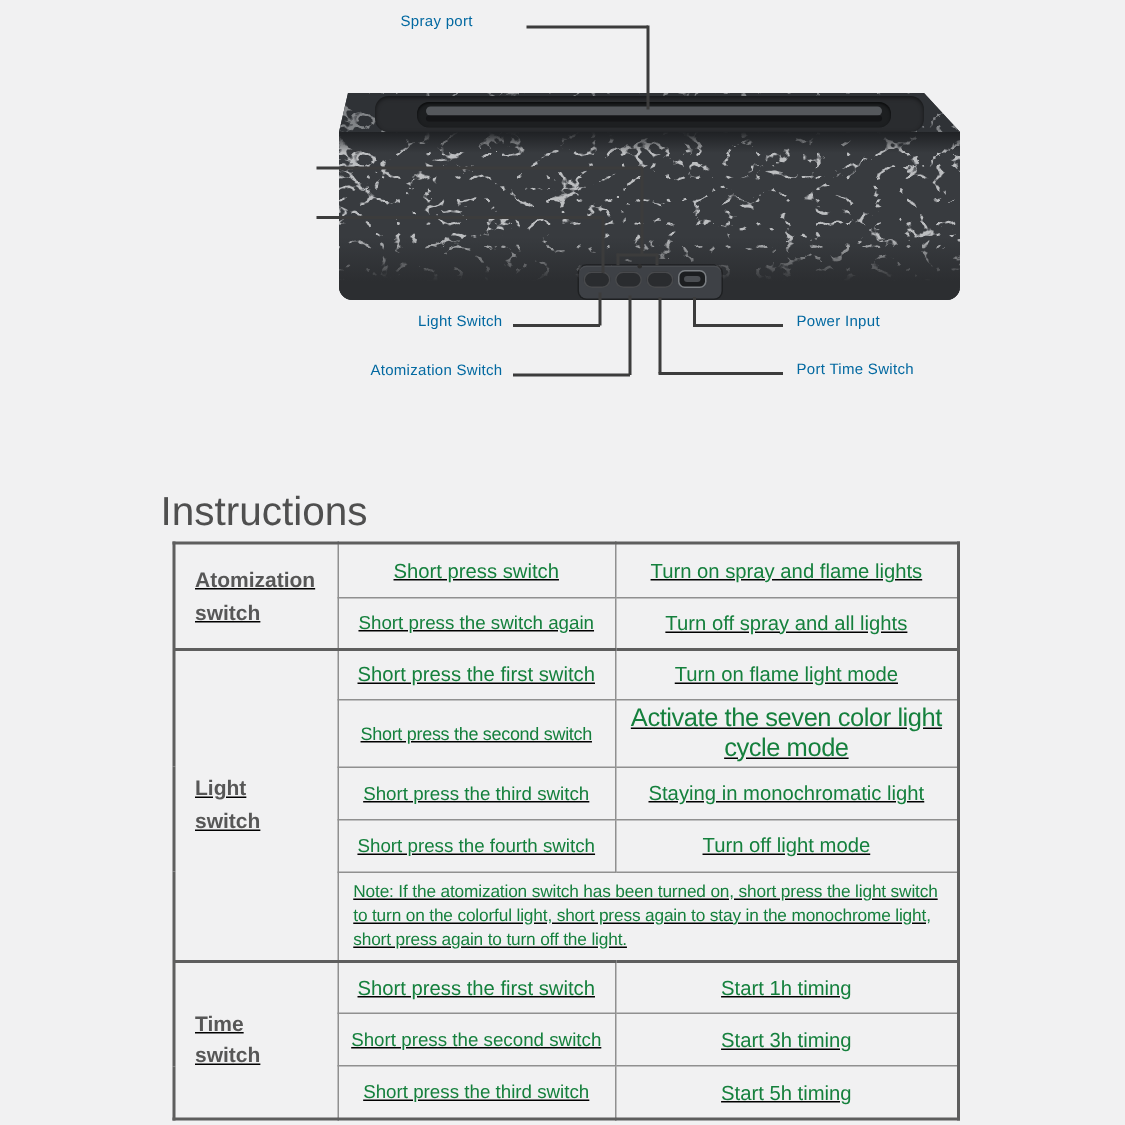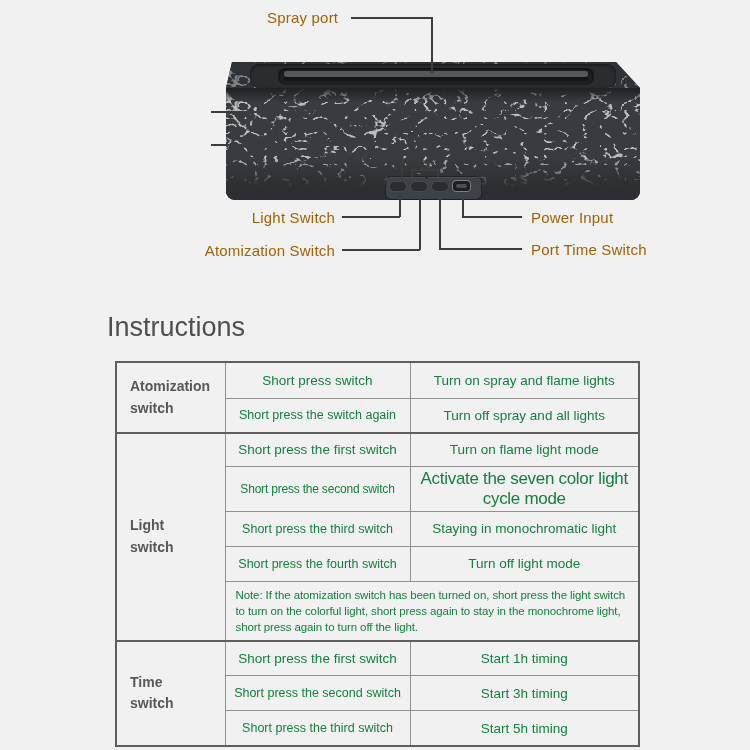--- a/index.html
+++ b/index.html
@@ -27,31 +27,31 @@
                 background:linear-gradient(rgba(44,46,49,0),#2c2e31 70%);}
   .panel{position:absolute;left:160px;top:89px;width:95px;height:22px;border-radius:5px;
          background:#3e4146;box-shadow:0 0 0 1px rgba(0,0,0,.3),inset 0 1px 0 rgba(255,255,255,.06);}
   .pbtn{position:absolute;top:93px;width:18px;height:11px;border-radius:6px;background:#2a2c2f;
         box-shadow:inset 0 0 0 1px rgba(255,255,255,.14);}
   .usb{position:absolute;left:227px;top:93px;width:17px;height:10px;border-radius:3.5px;
        background:#1c1e20;box-shadow:0 0 0 1px #7a7e82;}
   .usb:after{content:"";position:absolute;left:3px;top:3px;width:11px;height:4px;border-radius:2px;background:#4b4e52;}
 
   
-  .callout{position:absolute;font-size:15px;line-height:1.15;font-weight:500;color:#a16207;letter-spacing:.2px;}
+  .callout{position:absolute;font-size:10px;line-height:1.15;font-weight:500;color:#0369a1;letter-spacing:.2px;}
   .ra{text-align:right;}
   .ln{position:absolute;background:#3c3c3c;}
   .lh{height:1.6px;}
   .lv{width:1.6px;}
   .dot{position:absolute;width:3px;height:3px;border-radius:50%;background:#2e2e2e;}
 
   
-  .title{position:absolute;left:107px;top:312px;font-size:27px;font-weight:400;color:#4f4f4f;}
+  .title{position:absolute;left:107px;top:326px;font-size:27px;font-weight:400;color:#4f4f4f;}
   .itable{position:absolute;left:115px;top:361px;width:523px;border-collapse:collapse;
-          table-layout:fixed;border:2px solid #5e5e5e;}
+          table-layout:fixed;border:2px solid #5e5e5e;text-decoration:underline;}
   .itable td{border:1px solid #909090;text-align:center;vertical-align:middle;
              color:#15803d;font-size:13.5px;padding:2px 4px;overflow:hidden;}
   tr.sec td{border-top:2px solid #5e5e5e;}
   td.lbl{text-align:left;padding-left:13px;font-weight:bold;color:#575757;font-size:14px;
          white-space:pre-line;line-height:1.55;}
   td.t1{font-size:12.5px;margin-left:20px;}
   td.t2{font-size:12px;letter-spacing:-.2px;}
   td.t3{font-size:17px;letter-spacing:-.3px;}
   td.note{font-size:11.5px;text-align:left;line-height:1.4;padding:5px 10px;letter-spacing:-.1px;}
   tr.h36{height:36px;} tr.h35{height:35px;} tr.h33{height:33px;} tr.h55{height:55px;}

